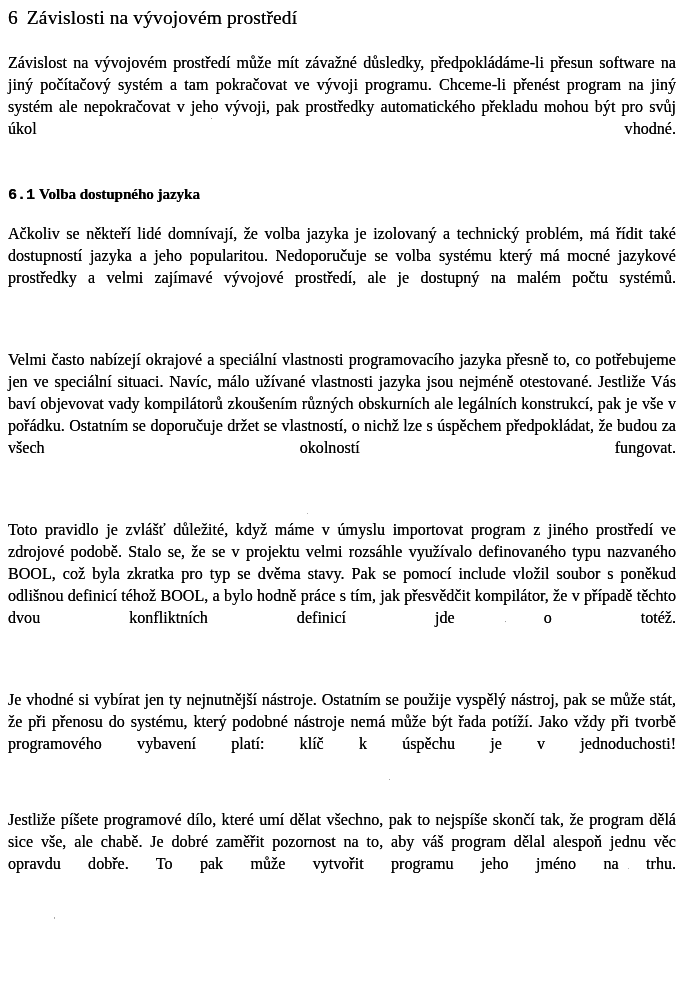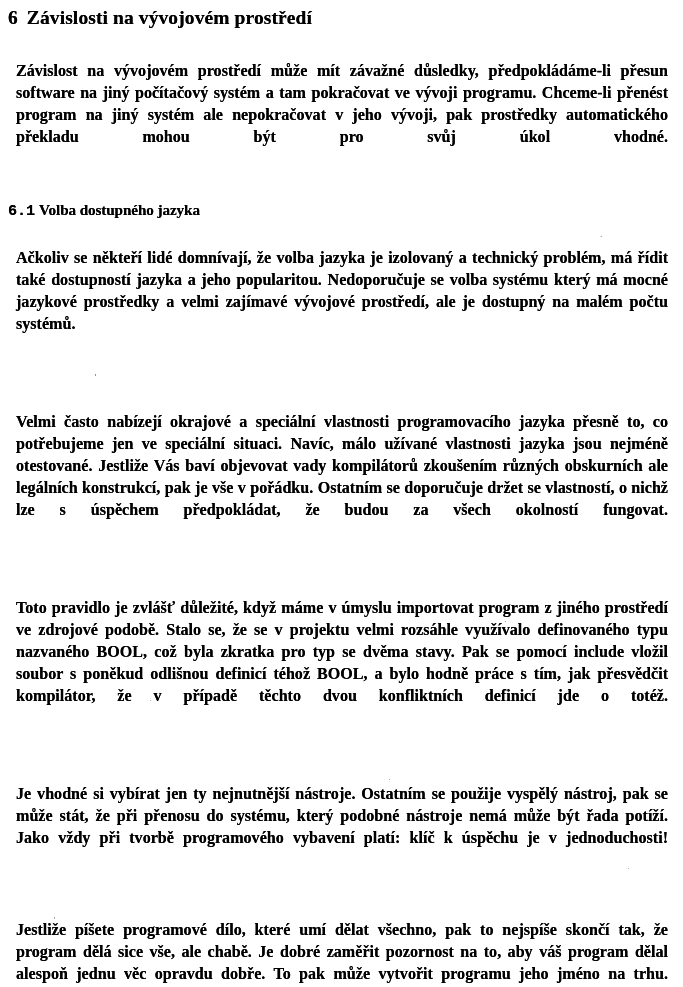--- a/index.html
+++ b/index.html
@@ -42,21 +42,21 @@
 
   #content {
     position: absolute;
     left: 8px;
     top: 6px;
     width: 668px;
   }
 
   
   .h-section {
-    font-weight: bold;
+    font-weight: normal;
     font-size: 19.5px;
     line-height: 24px;
     letter-spacing: .1px;
     margin: 0;
     padding: 0;
     white-space: nowrap;
   }
   .h-section .num {
     margin-right: 9px;
   }
@@ -74,24 +74,23 @@
     margin-right: 4px;
     font-family: Liberation Mono, monospace;
   }
 
   
   .para {
     font-size: 16.1px;
     line-height: 22px;
     text-align: justify;
     text-justify: inter-word;
-    margin: 8px;
+    margin: 0;
     padding: 0;
     word-spacing: .3px;
-    font-weight: bold;
   }
   
   .para:after { content: ""; display: inline-block; width: 100%; }
 
   
   .sp-22 { height: 22px; }
   .sp-20 { height: 20px; }
   .sp-18 { height: 18px; }
   .sp-14 { height: 14px; }
 

